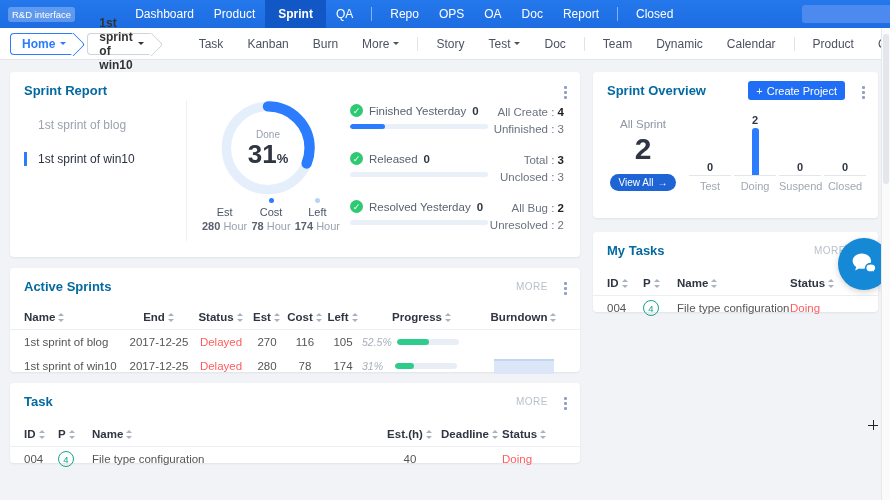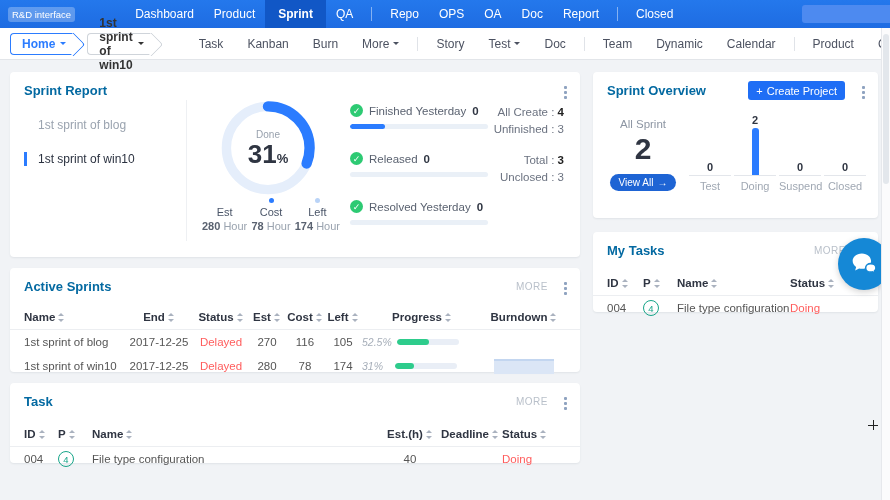--- a/index.html
+++ b/index.html
@@ -264,20 +264,24 @@
       <div>
         <div class="stat-line">
             <span class="check">✓</span>
             <span>Resolved Yesterday</span> 
             <b>0</b>
           </div>
         <div class="stat-bar">
             <i style="width: 0%;"></i>
           </div>
       </div>
+      <div class="stat-right">
+        <div><span class="k">All Bug</span><b>2</b></div>
+        <div><span class="k">Unresolved</span><span>2</span></div>
+      </div>
     </div>
   </section>
 
   <section class="panel" id="sprint-overview">
     <div class="panel-title">Sprint Overview</div>
     <button class="create-btn">
       <span>+</span>
       <span>Create Project</span>
     </button>
     <button class="kebab">

